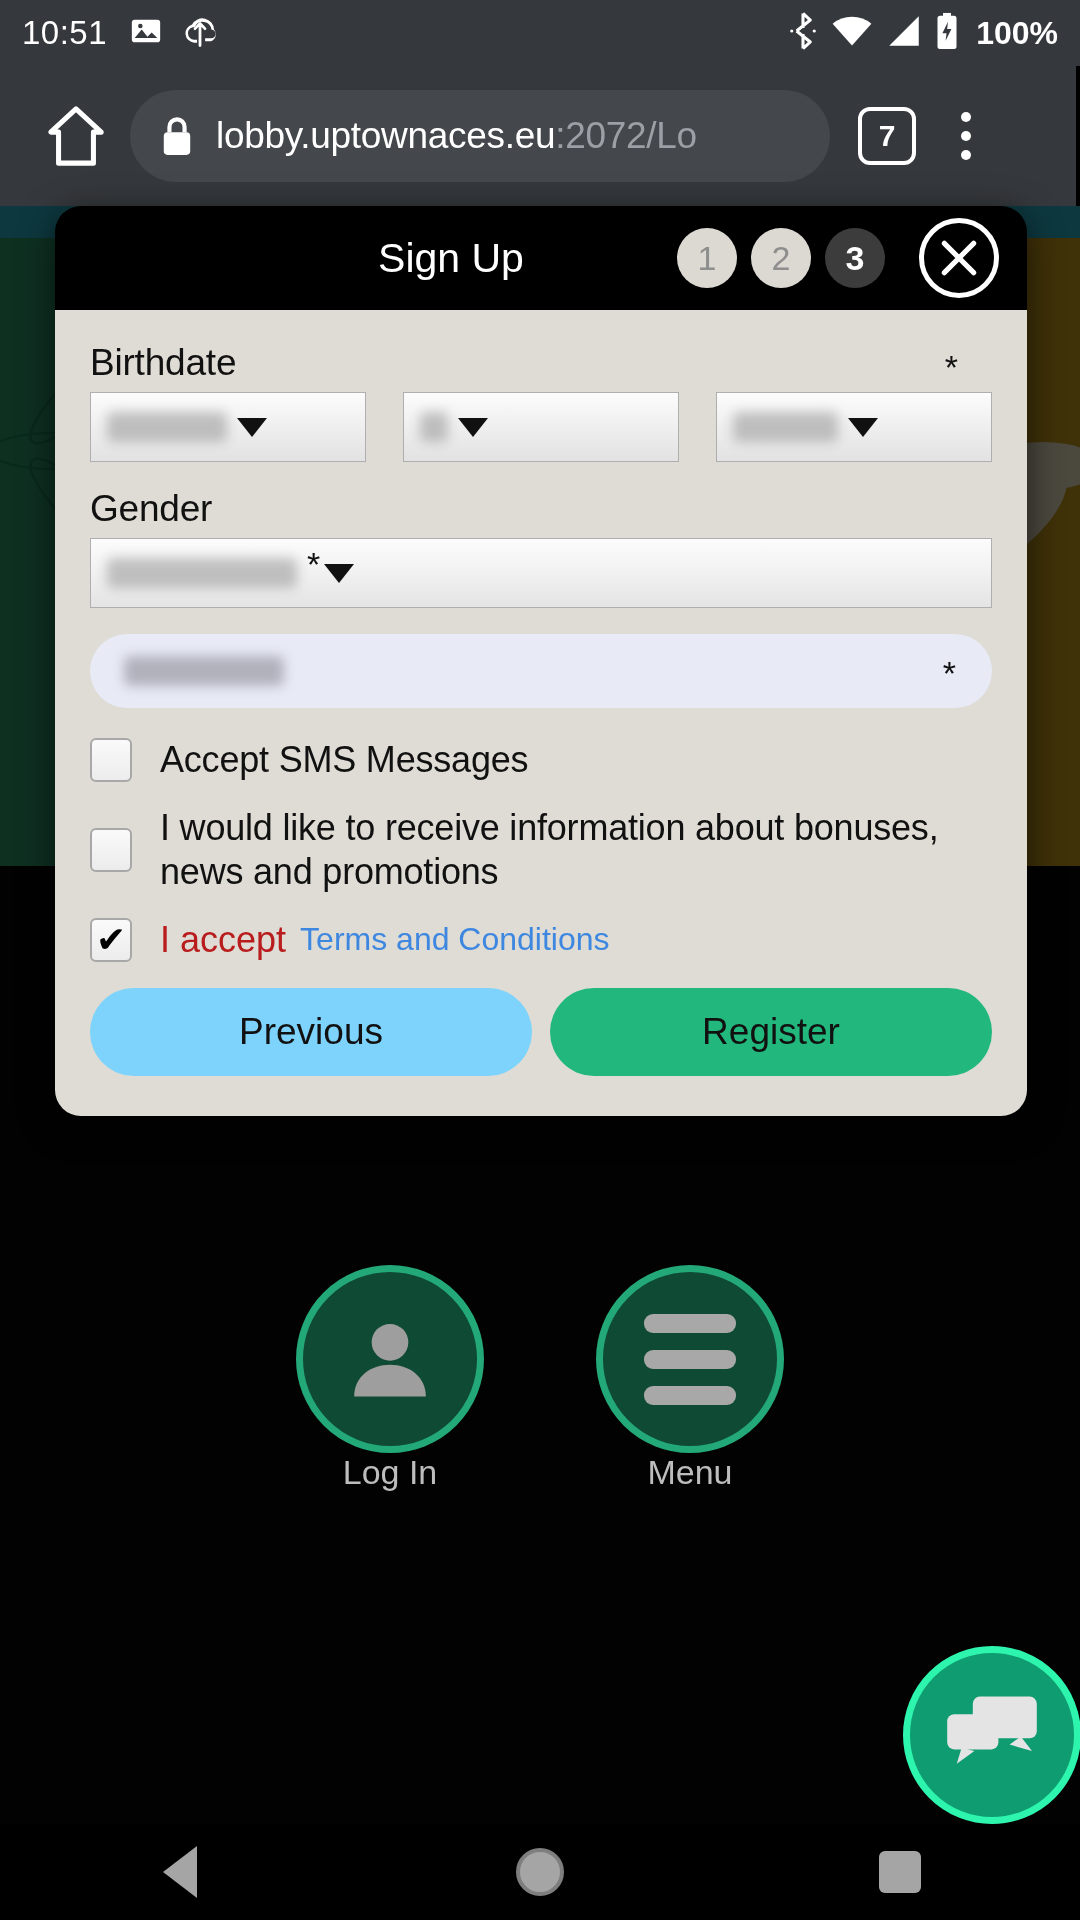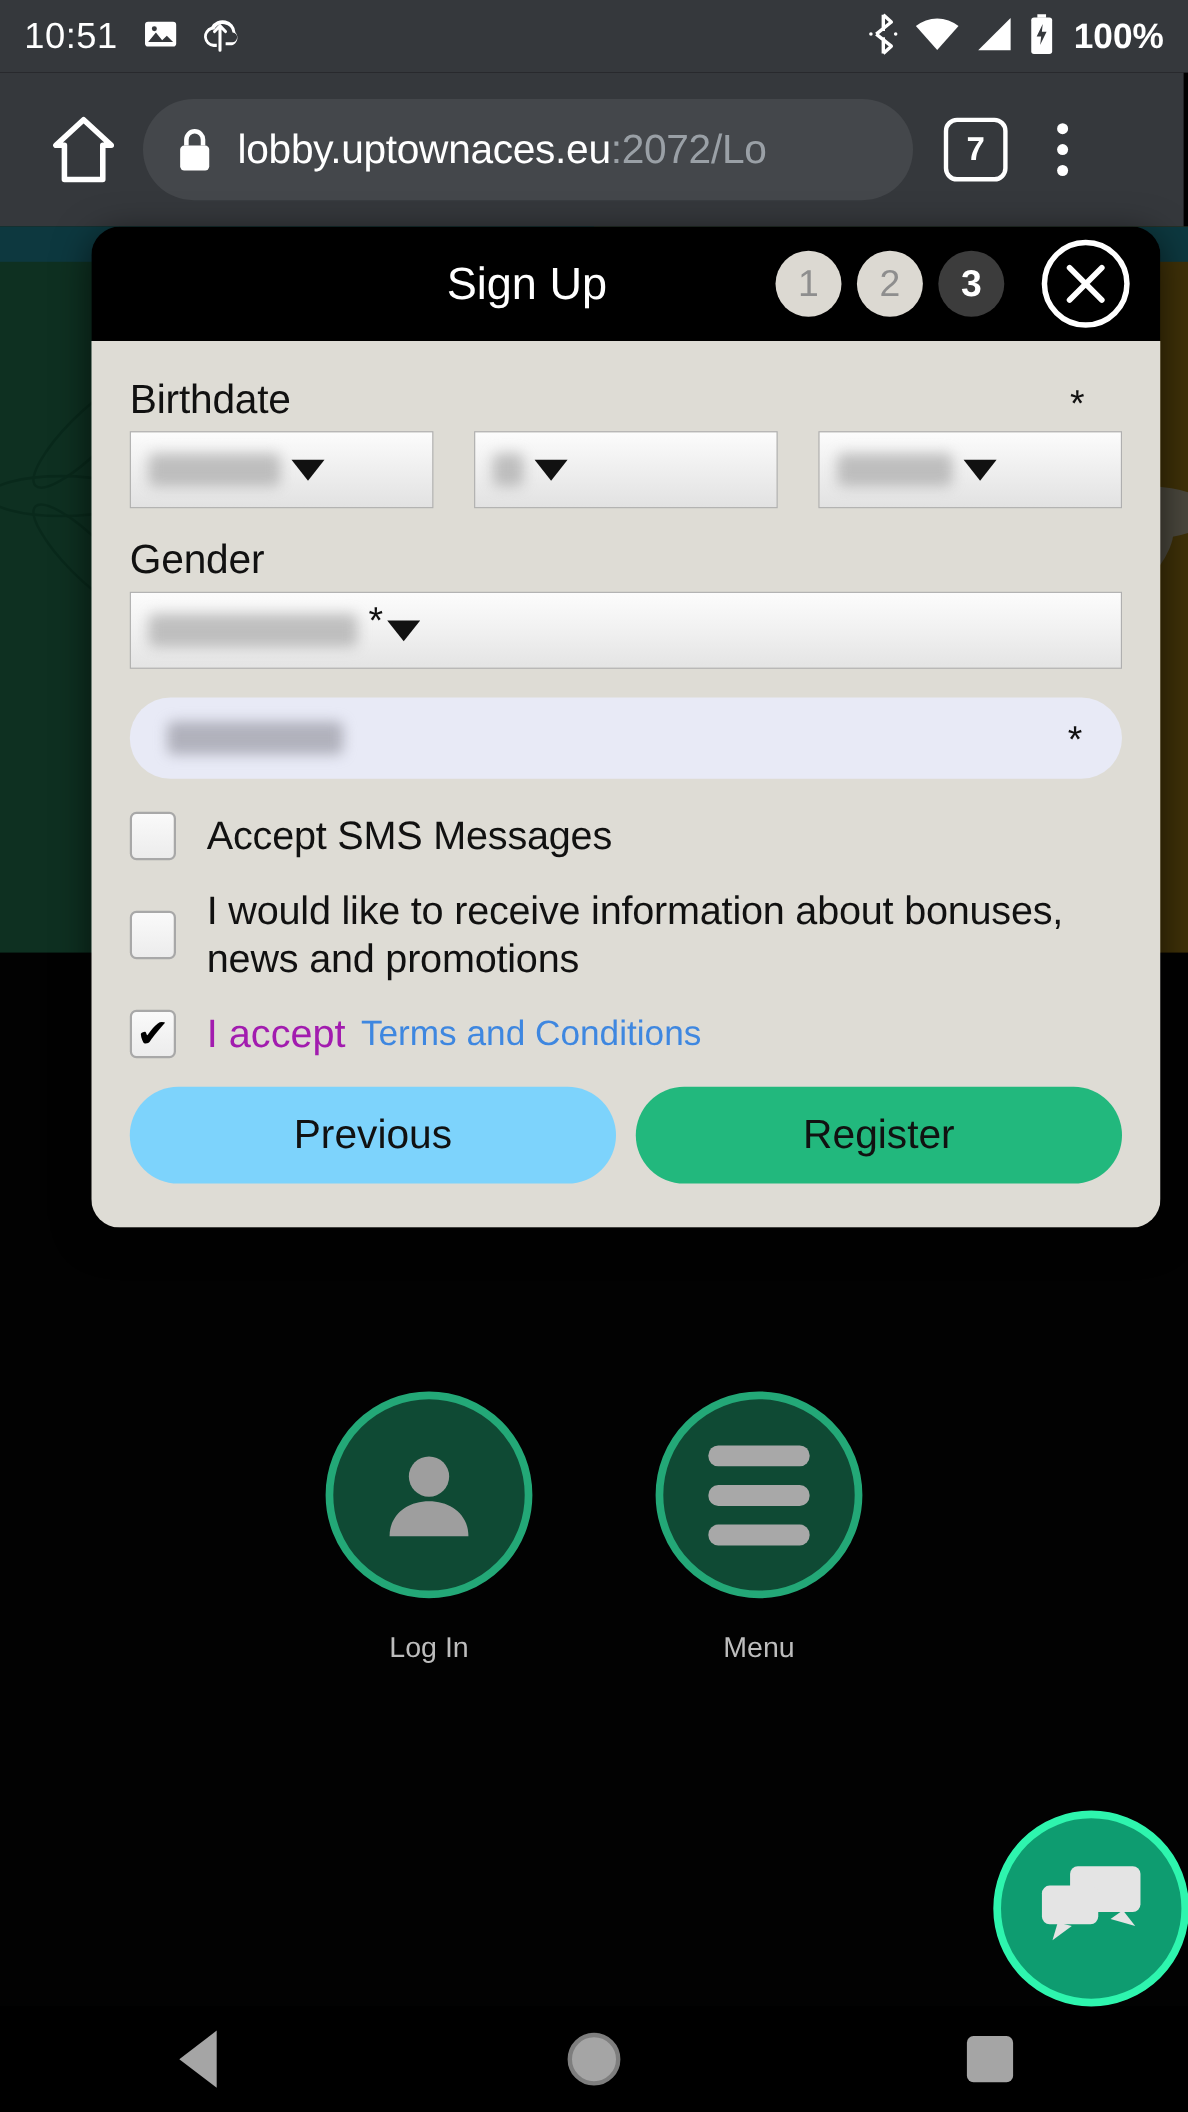--- a/index.html
+++ b/index.html
@@ -75,21 +75,20 @@
     position:absolute; top:0; left:0; width:1080px; height:1714px;
     background:rgba(0,0,0,0.55);
   }
 
   
   .modal{
     position:absolute; left:55px; top:206px; width:972px;
     border-radius:26px; overflow:hidden;
     box-shadow:0 8px 34px rgba(0,0,0,0.6);
     z-index:40;
-    margin-left:28px;
   }
   .modal-header{
     height:104px; background:#000;
     display:flex; align-items:center; padding:0 28px;
     position:relative;
   }
   .modal-title{
     position:absolute; left:0; right:0; text-align:center;
     color:#fff; font-size:41px; font-weight:normal; letter-spacing:0px;
     transform:translateX(-90px);
@@ -166,21 +165,21 @@
   .cb-row.tall{ align-items:center; }
   .cb{
     width:42px; height:44px; flex:0 0 auto; margin-right:28px;
     border:2px solid #A8A8A8; border-radius:6px;
     background:linear-gradient(#FAFAFA,#ECECEC);
     display:flex; align-items:center; justify-content:center;
     font-size:38px; color:#000; line-height:1;
   }
   .cb.checked::after{ content:"\2714"; font-size:36px; color:#000; }
   .cb-text{ font-size:36px; color:#111; line-height:1.22; letter-spacing:-0.2px;}
-  .accept-green{ color:#a21caf; font-size:36px;}
+  .accept-green{ color:#b91c1c; font-size:36px;}
   .terms-link{ color:#3E87E0; font-size:32px; margin-left:14px;}
 
   
   .btn-row{ display:flex; gap:18px; margin-top:26px; }
   .btn{
     flex:1 1 0; height:88px; border-radius:44px; border:none;
     font-size:37px; color:#111; display:flex; align-items:center; justify-content:center;
     font-family:"Liberation Sans", sans-serif;
   }
   .btn-prev{ background:#7dd3fc; }
@@ -190,21 +189,21 @@
   .bottom-actions{
     position:absolute; top:1265px; left:0; width:1080px;
     display:flex; justify-content:center; gap:112px; z-index:20;
   }
   .action{ display:flex; flex-direction:column; align-items:center; }
   .circle{
     width:188px; height:188px; border-radius:50%;
     background:#0F4A34; border:7px solid #23A877;
     display:flex; align-items:center; justify-content:center;
   }
-  .action-label{ margin-top:29px; font-size:26px; color:#BDBDBD; }
+  .action-label{ margin-top:0; font-size:34px; color:#BDBDBD; }
 
   .burger{ display:flex; flex-direction:column; gap:17px; }
   .burger i{ width:92px; height:19px; border-radius:9px; background:#A8A8A8; display:block;}
 
   
   .chat-fab{
     position:absolute; left:903px; top:1646px;
     width:178px; height:178px; border-radius:50%;
     background:#0E9C70; border:7px solid #2EF5AE;
     display:flex; align-items:center; justify-content:center;

